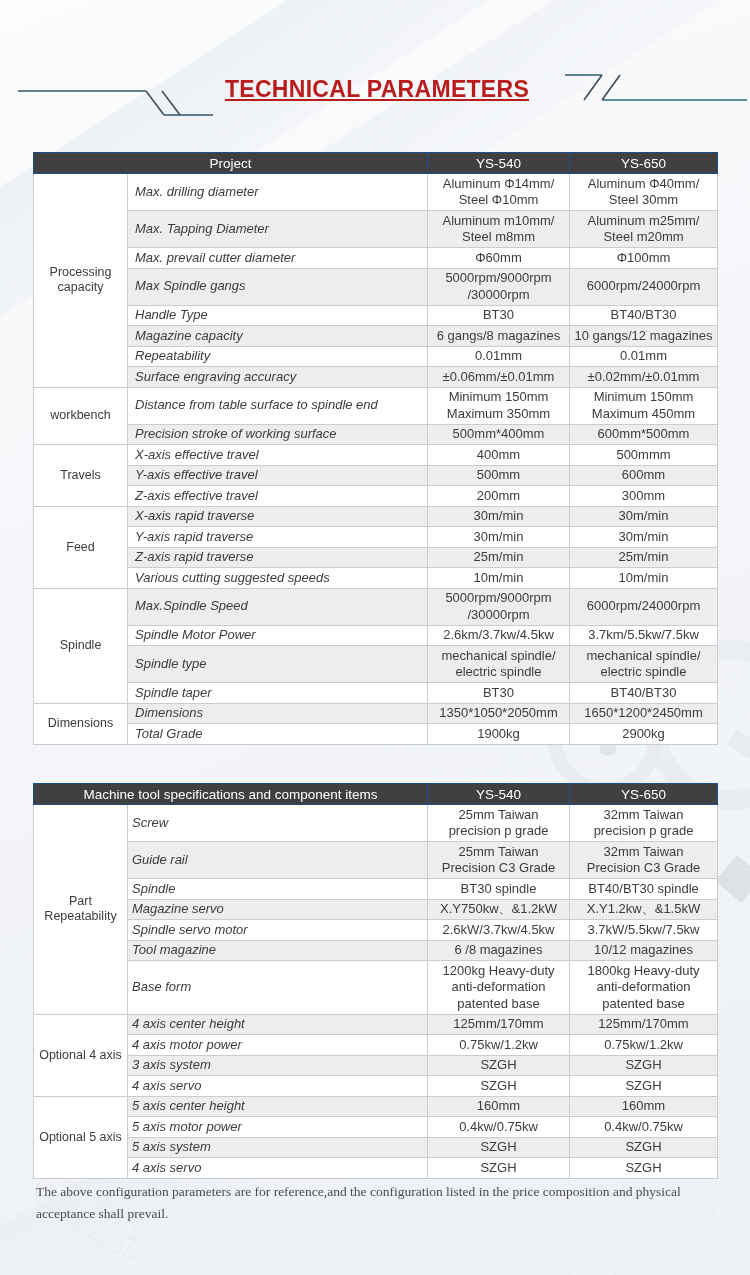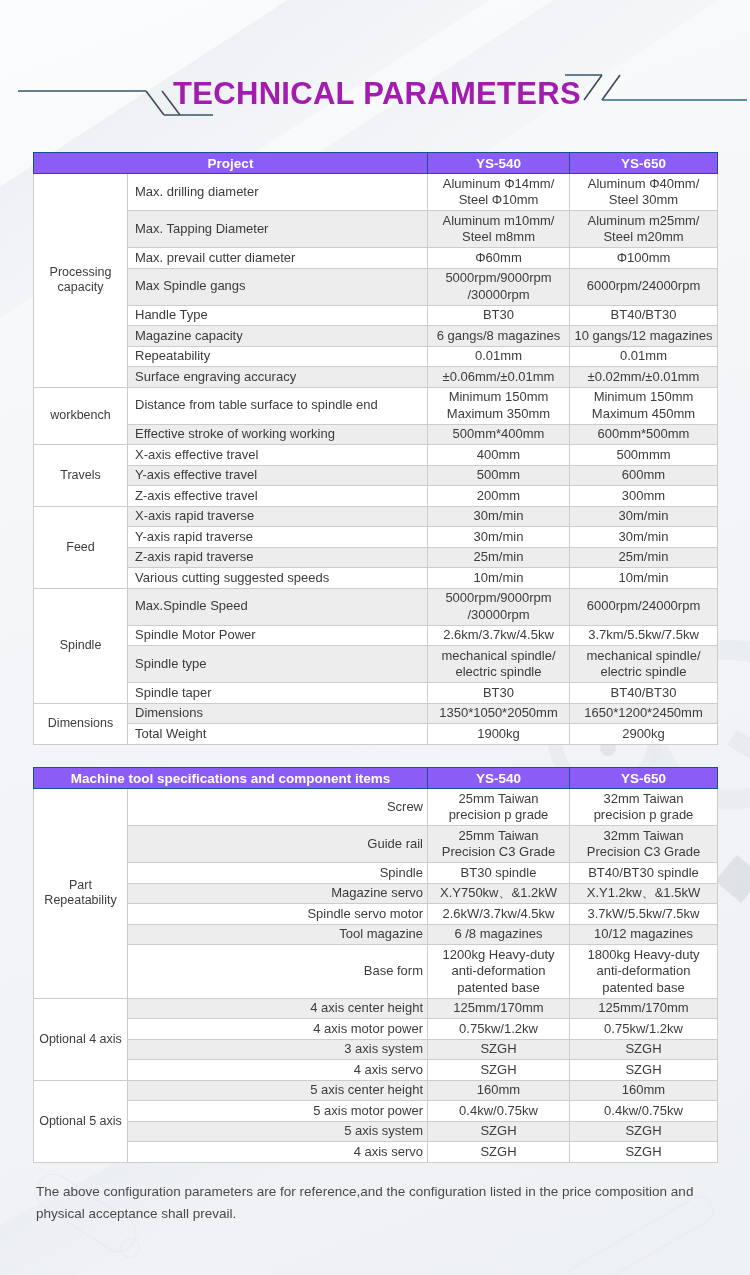--- a/index.html
+++ b/index.html
@@ -24,50 +24,50 @@
   .tooth1{left:730px;top:735px;width:26px;height:18px;transform:rotate(32deg);}
   .wedge{left:722px;top:862px;width:34px;height:34px;background:#d8dce0;transform:rotate(40deg);opacity:.75;}
   .sk{border:1.5px solid #e2e6ea;opacity:.7;background:transparent;}
   .sk1{left:30px;top:1195px;width:110px;height:34px;border-radius:16px;transform:rotate(33deg);}
   .sk2{left:120px;top:1238px;width:18px;height:18px;border-radius:50%;}
   .sk3{left:560px;top:1230px;width:160px;height:26px;transform:rotate(-30deg);border-radius:12px;opacity:.5;}
 
   
   .title-wrap{position:absolute;left:0;right:0;top:76px;z-index:2;text-align:center;}
   .title{
-    display:inline-block;font-size:31px;font-weight:bold;color:#a21caf;
-    letter-spacing:.3px;padding-left:4px;
+    display:inline-block;font-size:23px;font-weight:bold;color:#b91c1c;
+    letter-spacing:.3px;padding-left:4px;text-decoration:underline;
   }
   .decor{position:absolute;z-index:2;}
 
   
   .tbl{
     position:absolute;left:33px;width:684px;z-index:2;
     border-collapse:collapse;table-layout:fixed;
     font-size:13px;color:#3c3c3c;background:#fff;
   }
   .tbl1{top:152px;}
-  .tbl2{top:767px;}
+  .tbl2{top:783px;}
   .tbl td{border:1px solid #c9cdd1;}
   .tbl thead th{
-    background:#8b5cf6;color:#ffffff;font-weight:bold;font-size:13.5px;
+    background:#404040;color:#ffffff;font-weight:normal;font-size:13.5px;
     height:20px;padding:0 20px;border:1px solid #1b4f8e;
   }
   .tbl thead th + th{border-left:1px solid #57779f;}
   .group{background:#ffffff;text-align:center;font-size:12.5px;line-height:15px;padding:2px;color:#3c3c3c;}
   .cell{background:#ffffff;}
   .tbl tbody tr:nth-child(even) .cell{background:#ededed;}
-  .param{text-align:left;padding:1.5px 4px 1.5px 7px;line-height:16.5px;}
-  .tbl2 .param{text-align:right;padding:1.5px 4px;}
+  .param{text-align:left;padding:1.5px 4px 1.5px 7px;line-height:16.5px;font-style:italic;}
+  .tbl2 .param{text-align:left;padding:1.5px 4px;}
   .val{text-align:center;white-space:pre-line;line-height:16.5px;padding:1.5px 3px;}
 
   
   .footer{
     position:absolute;left:36px;top:1181px;width:692px;z-index:2;
-    font-size:13.5px;line-height:21.5px;color:#4a4a4a;
+    font-size:13.5px;line-height:21.5px;color:#4a4a4a;font-family:Liberation Serif, serif;
   }
 </style>
 </head>
 <body>
 
 <div class="bg band band1"></div>
 <div class="bg band band2"></div>
 <div class="bg band band3"></div>
 <div class="bg gear gear1"></div>
 <div class="bg gear gear2"></div>
@@ -158,21 +158,21 @@
       </tr>
       <tr>
         <td class="group" rowspan="2">workbench</td>
         <td class="cell param">Distance from table surface to spindle end</td>
         <td class="cell val">Minimum 150mm
 Maximum 350mm</td>
         <td class="cell val">Minimum 150mm
 Maximum 450mm</td>
       </tr>
       <tr>
-        <td class="cell param">Effective stroke of working working</td>
+        <td class="cell param">Precision stroke of working surface</td>
         <td class="cell val">500mm*400mm</td>
         <td class="cell val">600mm*500mm</td>
       </tr>
       <tr>
         <td class="group" rowspan="3">Travels</td>
         <td class="cell param">X-axis  effective travel</td>
         <td class="cell val">400mm</td>
         <td class="cell val">500mmm</td>
       </tr>
       <tr>
@@ -230,21 +230,21 @@
         <td class="cell val">BT30</td>
         <td class="cell val">BT40/BT30</td>
       </tr>
       <tr>
         <td class="group" rowspan="2">Dimensions</td>
         <td class="cell param">Dimensions</td>
         <td class="cell val">1350*1050*2050mm</td>
         <td class="cell val">1650*1200*2450mm</td>
       </tr>
       <tr>
-        <td class="cell param">Total Weight</td>
+        <td class="cell param">Total Grade</td>
         <td class="cell val">1900kg</td>
         <td class="cell val">2900kg</td>
       </tr>
     </tbody>
 </table>
 
 <table class="tbl tbl2">
   <colgroup>
       <col style="width:94px">
       <col style="width:300px">

